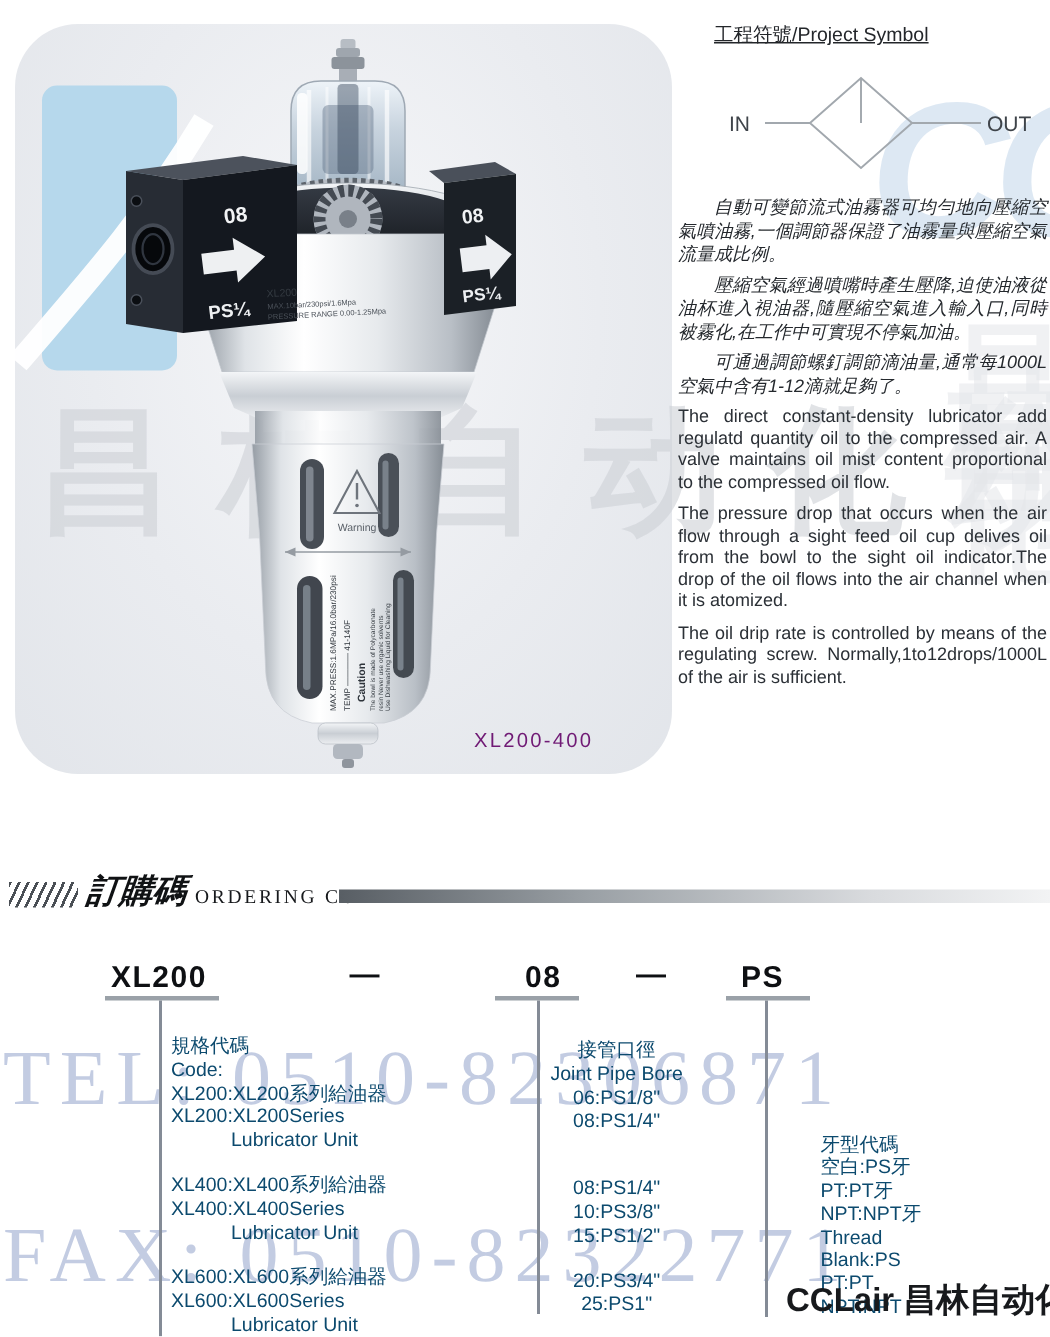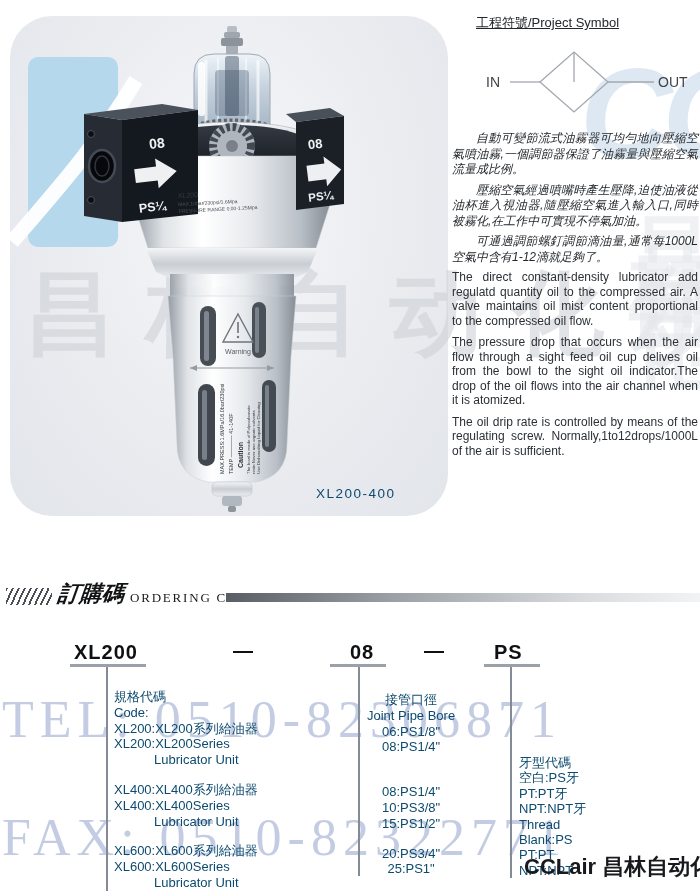--- a/index.html
+++ b/index.html
@@ -3,21 +3,21 @@
 <meta charset="utf-8">
 <style>
   html,body{margin:0;padding:0;background:#ffffff;}
   .page{position:relative;width:700px;height:891px;background:#ffffff;overflow:hidden;
         font-family:"Liberation Sans",sans-serif;color:#1c1f23;}
 
   
   .photo-card{position:absolute;left:10px;top:16px;width:438px;height:500px;border-radius:42px;
       background:radial-gradient(ellipse at 50% 38%, #f6f7f9 0%, #eaecf0 55%, #e2e5ea 100%);z-index:1;}
   .photo-caption{position:absolute;left:316px;top:486px;font-size:13.5px;letter-spacing:1.5px;
-      color:#0c4a6e;z-index:3;}
+      color:#701a75;z-index:3;}
   .product-svg{position:absolute;left:10px;top:16px;width:438px;height:500px;z-index:3;}
 
   
   .wm{position:absolute;white-space:nowrap;pointer-events:none;}
   .wm-cc{left:580px;top:40px;font-size:128px;font-weight:bold;font-style:italic;
       color:rgba(143,178,216,0.30);z-index:0;letter-spacing:-10px;}
   .wm-cjk{left:24px;top:252px;font-size:92px;font-weight:bold;letter-spacing:30px;
       color:rgba(205,208,214,0.60);z-index:2;}
   .wm-vert{left:616px;top:150px;font-size:86px;color:rgba(228,230,234,0.55);z-index:0;
       writing-mode:vertical-rl;letter-spacing:22px;font-weight:bold;}
@@ -45,21 +45,21 @@
       background:linear-gradient(90deg,#585e64,#9aa0a5 35%,#d9dbde 75%,#f2f3f4);}
 
   .code{position:absolute;font-size:20px;font-weight:bold;color:#0e1013;letter-spacing:1px;z-index:3;}
   .underbar{position:absolute;height:3px;background:#9aa1a8;z-index:3;}
   .vline{position:absolute;width:2px;background:#848b96;z-index:3;}
 
   .col{position:absolute;font-size:13px;line-height:15.8px;color:#0c4a6e;white-space:nowrap;z-index:3;}
   .col .ln.ind{padding-left:40px;}
   .col .ln.gap{margin-top:14px;}
   .col .ln.gap2{margin-top:29px;}
-  .col3{line-height:15.4px;}
+  .col3{line-height:15.4px;margin-left:28px;}
 
   .brand-logo{position:absolute;left:524px;top:852px;font-size:22px;font-weight:bold;
       color:#17191c;z-index:4;white-space:nowrap;}
 </style>
 </head>
 <body>
 
 <div class="page">
 
   <div class="wm wm-cc">CC</div>

